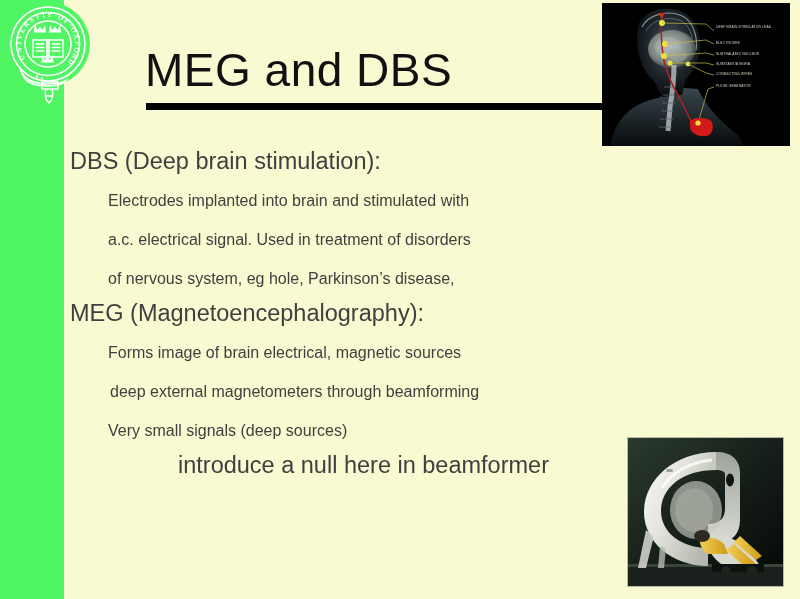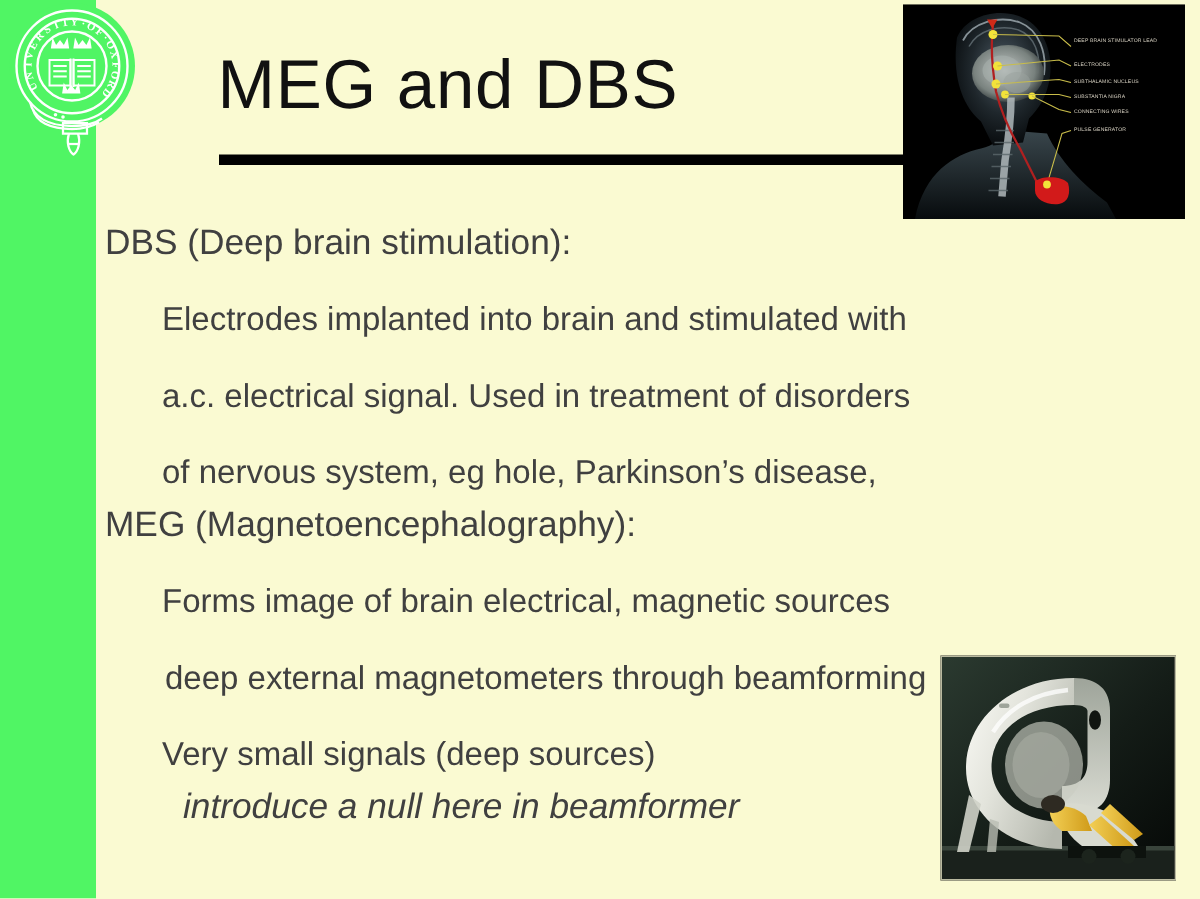--- a/index.html
+++ b/index.html
@@ -22,43 +22,43 @@
     position:absolute;left:6px;top:2px;width:90px;height:105px;
   }
   .crest .disc{
     position:absolute;left:0;top:0;width:84px;height:84px;border-radius:50%;
     background:#50F564;
   }
   .crest svg{position:absolute;left:0;top:0;}
 
   
   .title{
-    position:absolute;left:145px;top:30px;
+    position:absolute;left:145px;top:44px;
     font-size:46px;line-height:52px;color:#111111;
     letter-spacing:.5px;white-space:nowrap;
   }
   .title-rule{
     position:absolute;left:146px;top:103px;width:644px;height:7px;
     background:#000000;
   }
 
   
   .body{
     position:absolute;left:70px;top:144px;width:660px;
     color:#404040;
   }
   .lvl1{
     font-size:23.5px;line-height:35px;margin:0;white-space:nowrap;
   }
   .lvl2{
-    font-size:22px;line-height:35px;margin:16px 0 0 38px;white-space:nowrap;
+    font-size:16px;line-height:35px;margin:4px 0 0 38px;white-space:nowrap;
   }
   .lvl2.tight{margin-left:40px;}
   .lvl3{
-    font-size:23.5px;line-height:35px;margin:0 0 0 52px;white-space:nowrap;font-style:italic;
+    font-size:23.5px;line-height:35px;margin:0 0 0 108px;white-space:nowrap;
   }
 
   
   .img-frame{position:absolute;overflow:hidden;background:#000;}
   #dbs-anatomy{left:602px;top:3px;width:188px;height:143px;}
   #meg-scanner{left:627px;top:437px;width:155px;height:148px;border:1px solid #b9b9a0;}
 
   .tiny-label{
     position:absolute;font-family:"Liberation Sans",sans-serif;
     font-size:3.4px;line-height:4.6px;color:#d9d3c4;white-space:nowrap;

